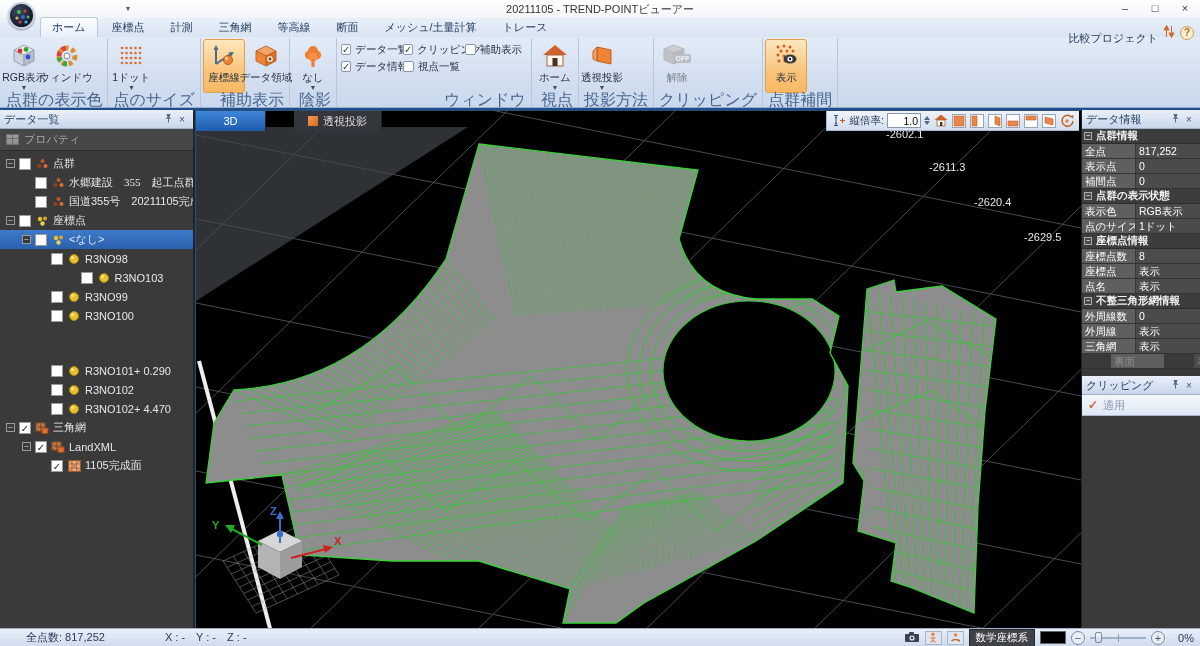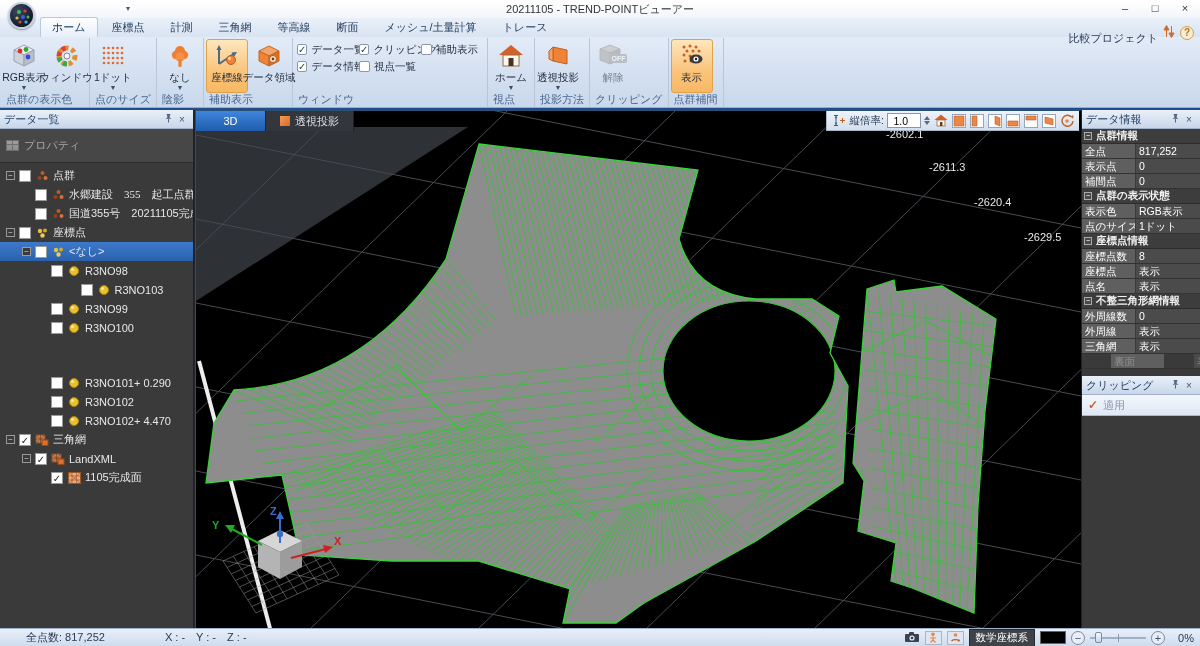--- a/index.html
+++ b/index.html
@@ -21,66 +21,66 @@
   .rtab { padding:2px 11px 2px; margin-right:2px; font-size:11px; color:#1e395b; border:1px solid transparent; border-bottom:none; border-radius:3px 3px 0 0; cursor:pointer; white-space:nowrap; }
   .rtab.active { background:linear-gradient(#fdfeff,#e8eff9); border-color:#b9c9dd; color:#14365e; }
   .tabrow-right { position:absolute; right:6px; top:1px; display:flex; align-items:center; gap:5px; }
   .compare-label { color:#2a3c58; font-size:11px;margin-top:12px; }
   .help-circle { width:14px; height:14px; border-radius:50%; background:#f7ecd4; border:1px solid #d0a050; color:#b07020; font-size:10px; font-weight:bold; text-align:center; line-height:12px; cursor:pointer; }
 
   
   .ribbon { height:71px; background:linear-gradient(#e3ebf7,#d2dff0 60%,#c9d8ec); border-bottom:1px solid #98aecb; display:flex; align-items:stretch; padding:1px 1px 0 1px; }
   .rib-group { display:flex; flex-direction:column; border-right:1px solid #b9c6d9; padding:1px 2px 0; }
   .rib-items { flex:1; display:flex; align-items:stretch; }
-  .rib-caption { height:14px; text-align:left; font-size:11px; color:#49658e; line-height:13px; white-space:nowrap; padding:0 3px; }
+  .rib-caption { height:14px; text-align:right; font-size:16px; color:#49658e; line-height:13px; white-space:nowrap; padding:0 3px; }
   .rib-btn { width:42px; display:flex; flex-direction:column; align-items:center; justify-content:flex-start; padding-top:2px; border:1px solid transparent; border-radius:3px; cursor:pointer; }
   .rib-btn .lbl { font-size:10.5px; color:#1e2b3c; white-space:nowrap; margin-top:1px; }
   .rib-btn .caret { font-size:7px; color:#3c4c62; line-height:6px; }
   .rib-btn.active { background:linear-gradient(#fde7bd,#fac47c 60%,#f8b863); border-color:#dfa249; }
   .rib-btn.disabled { opacity:.55; filter:grayscale(85%); cursor:default; }
   .rib-ico { width:30px; height:28px; display:flex; align-items:center; justify-content:center; }
   .rib-checks { display:flex; flex-direction:column; flex-wrap:wrap; height:54px; align-content:flex-start; padding:2px 2px; }
   .rib-check { display:flex; align-items:center; gap:4px; height:17px; width:62px; cursor:pointer; }
   .cbx { width:11px; height:11px; background:#fff; border:1px solid #8a97ad; border-radius:2px; font-size:10px; line-height:10px; text-align:center; color:#2a4a2a; }
   .cbx.on::before { content:"✓"; }
   .rib-check .cl { font-size:10.5px; color:#1e2b3c; white-space:nowrap; }
 
   
   .main { display:flex; height:520px; border-top:2px solid #1f4e8c; background:#2b2b2b; }
 
   
   .left-panel { width:195px; display:flex; flex-direction:column; border-right:2px solid #20242a; background:#3a3a3a; }
   .panel-header { height:19px; background:linear-gradient(#eaf0f9,#c8d6ea); border-bottom:1px solid #9fb0c8; display:flex; align-items:center; padding:0 4px; color:#1e3a5f; }
   .panel-header .ph-title { flex:1; font-size:11px; }
   .ph-btn { width:14px; text-align:center; color:#44566e; cursor:pointer; font-size:10px; }
-  .props-bar { height:34px; background:#474747; border-bottom:1px solid #2c2c2c; display:flex; align-items:center; padding:0 6px; gap:5px; }
+  .props-bar { height:22px; background:#474747; border-bottom:1px solid #2c2c2c; display:flex; align-items:center; padding:0 6px; gap:5px; }
   .props-label { color:#a9a9a9; font-size:11px; }
   .props-ico { width:13px; height:11px; background:linear-gradient(#d8d8d8,#bdbdbd); border:1px solid #8a8a8a; position:relative; opacity:.6; }
   .props-ico::before { content:""; position:absolute; left:0; right:0; top:3px; border-top:1px solid #888; }
   .props-ico::after { content:""; position:absolute; top:0; bottom:0; left:5px; border-left:1px solid #888; }
   .tree { flex:1; overflow:hidden; padding-top:3px; }
   .tree-row { height:19px; display:flex; align-items:center; gap:4px; color:#e8e8e8; white-space:nowrap; cursor:pointer; }
   .tree-row.selected { background:linear-gradient(#3d7acb,#2a61ad); }
   .expander { width:9px; height:9px; border:1px solid #9a9a9a; background:#3a3a3a; color:#d8d8d8; font-size:8px; line-height:7px; text-align:center; flex:none; }
   .exp-spacer { width:9px; flex:none; }
   .tcbx { width:12px; height:12px; background:#fff; border:1px solid #999; font-size:10px; line-height:11px; text-align:center; color:#1a1a1a; flex:none; }
   .tcbx.on::before { content:"✓"; }
   .titem-ico { width:14px; height:14px; flex:none; display:flex; align-items:center; justify-content:center; }
   .tree-label { font-size:11px; }
 
   
   .viewport { position:relative; width:885px; height:520px; background:#000; border:1px solid #2b4f73; }
   .vp-canvas { position:absolute; left:0; top:0; }
-  .vp-tabs { position:absolute; left:0; top:0; height:20px; display:flex; z-index:5; }
+  .vp-tabs { position:absolute; left:0; top:0; height:20px; display:flex; z-index:5;gap:28px; }
   .vp-tab { min-width:70px; padding:0 14px; display:flex; align-items:center; justify-content:center; gap:5px; font-size:11px; color:#ddd; background:#33373d; border-right:1px solid #222; cursor:pointer; }
   .vp-tab.active { background:linear-gradient(#3f86dd,#1f5cab); color:#fff; }
   .vp-tab .mini-cube { width:10px; height:10px; background:linear-gradient(135deg,#f59a55,#d96a20); }
   .vp-toolbar { position:absolute; right:0; top:0; height:20px; display:flex; align-items:center; gap:3px; padding:0 5px; background:linear-gradient(#eef3fb,#d3dfee); border-left:1px solid #aab8cc; border-bottom:1px solid #aab8cc; z-index:5; }
   .vscale-label { font-size:10.5px; color:#22354f; }
-  .vscale-input { width:34px; height:15px; border:1px solid #8a97ad; font-size:10.5px; text-align:right; padding-right:12px; background:#fff; }
+  .vscale-input { width:34px; height:15px; border:1px solid #8a97ad; font-size:10.5px; text-align:right; padding-right:2px; background:#fff; }
   .spinner { display:flex; flex-direction:column; justify-content:center; gap:1px; }
   .spin { width:0; height:0; border-left:3px solid transparent; border-right:3px solid transparent; cursor:pointer; }
   .spin.up { border-bottom:4px solid #5a6a82; }
   .spin.dn { border-top:4px solid #5a6a82; }
   .vp-ticon { width:15px; height:15px; display:flex; align-items:center; justify-content:center; cursor:pointer; }
 
   
   .right-col { width:120px; display:flex; flex-direction:column; background:#3a3a3a; border-left:2px solid #20242a; }
   .data-panel { height:266px; display:flex; flex-direction:column; }
   .grid-wrap { flex:1; display:flex; overflow:hidden; background:#3a3a3a; }
@@ -226,38 +226,20 @@
               </svg>
             </span>
             <span class="lbl">1ドット</span>
             <span class="caret">▼</span>
           </div>
         </div>
         <div class="rib-caption">点のサイズ</div>
       </div>
       <div class="rib-group">
         <div class="rib-items">
-          <div class="rib-btn">
-            <span class="rib-ico">
-              <svg width="26" height="26" viewBox="0 0 26 26">
-                <circle cx="13" cy="8" r="5" fill="#ef7f33"></circle>
-                <circle cx="9" cy="12" r="4.2" fill="#ef7f33"></circle>
-                <circle cx="17" cy="12" r="4.2" fill="#ef7f33"></circle>
-                <circle cx="13" cy="14" r="4.6" fill="#f59049"></circle>
-                <rect x="11.4" y="16" width="3.2" height="8" rx="1" fill="#ef7f33"></rect>
-              </svg>
-            </span>
-            <span class="lbl">なし</span>
-            <span class="caret">▼</span>
-          </div>
-        </div>
-        <div class="rib-caption">陰影</div>
-      </div>
-      <div class="rib-group">
-        <div class="rib-items">
           <div class="rib-btn active">
             <span class="rib-ico">
               <svg width="26" height="26" viewBox="0 0 26 26">
                 <line x1="5" y1="21" x2="5" y2="4" stroke="#4a6a8a" stroke-width="2"></line>
                 <path d="M5 2 L2.5 7 L7.5 7 Z" fill="#4a6a8a"></path>
                 <line x1="5" y1="21" x2="21" y2="10" stroke="#4a6a8a" stroke-width="2"></line>
                 <path d="M23 9 L17.5 9.5 L20 14 Z" fill="#4a6a8a"></path>
                 <circle cx="17" cy="17" r="4.5" fill="#ef8336" stroke="#b85a18"></circle>
                 <circle cx="15.5" cy="15.5" r="1.4" fill="#ffd7b0"></circle>
               </svg>
@@ -271,20 +253,38 @@
                 <polygon points="3,8 13,13 13,23 3,18" fill="#ef8336" stroke="#c06828"></polygon>
                 <polygon points="23,8 13,13 13,23 23,18" fill="#d96e24" stroke="#c06828"></polygon>
                 <circle cx="17" cy="16" r="3.5" fill="#faf0e0" stroke="#b85a18"></circle>
                 <circle cx="17" cy="16" r="1.4" fill="#7a3a10"></circle>
               </svg>
             </span>
             <span class="lbl">データ領域</span>
           </div>
         </div>
         <div class="rib-caption">補助表示</div>
+      </div>
+      <div class="rib-group">
+        <div class="rib-items">
+          <div class="rib-btn">
+            <span class="rib-ico">
+              <svg width="26" height="26" viewBox="0 0 26 26">
+                <circle cx="13" cy="8" r="5" fill="#ef7f33"></circle>
+                <circle cx="9" cy="12" r="4.2" fill="#ef7f33"></circle>
+                <circle cx="17" cy="12" r="4.2" fill="#ef7f33"></circle>
+                <circle cx="13" cy="14" r="4.6" fill="#f59049"></circle>
+                <rect x="11.4" y="16" width="3.2" height="8" rx="1" fill="#ef7f33"></rect>
+              </svg>
+            </span>
+            <span class="lbl">なし</span>
+            <span class="caret">▼</span>
+          </div>
+        </div>
+        <div class="rib-caption">陰影</div>
       </div>
       <div class="rib-group">
         <div class="rib-checks">
           <label class="rib-check">
             <span class="cbx on"></span>
             <span class="cl">データ一覧</span>
           </label>
           <label class="rib-check">
             <span class="cbx on"></span>
             <span class="cl">データ情報</span>

